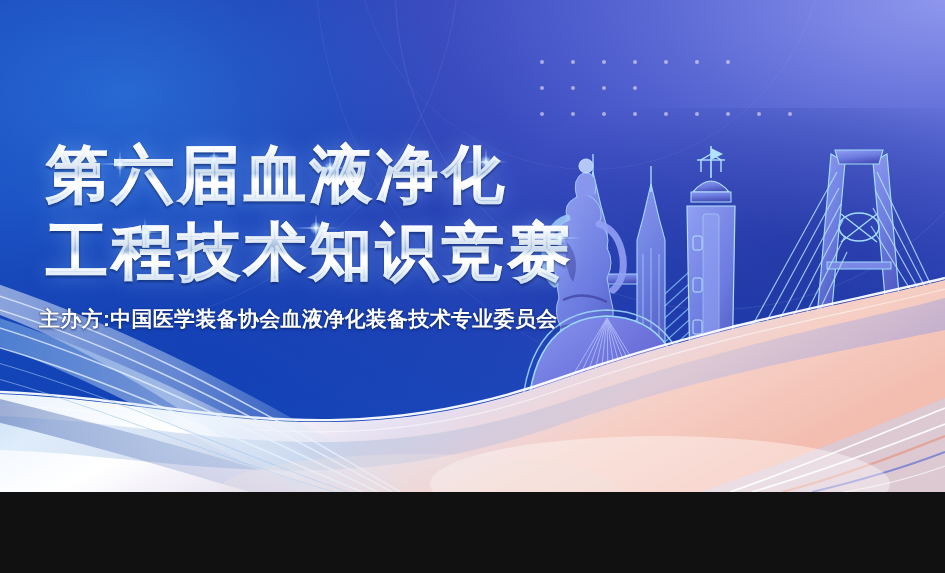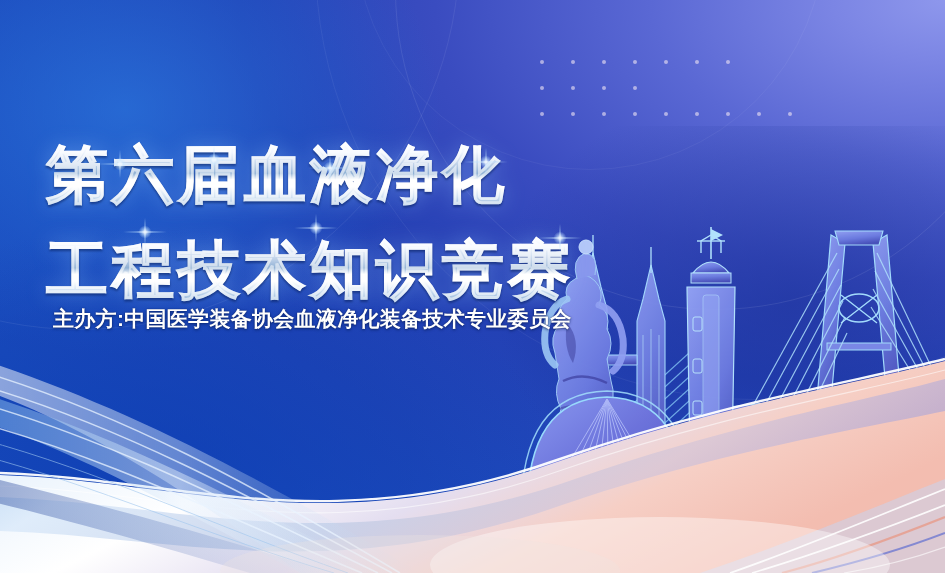--- a/index.html
+++ b/index.html
@@ -1,20 +1,20 @@
 <!DOCTYPE html>
 <html><head>
 <meta charset="utf-8">
 <style>
   html,body{margin:0;padding:0;background:#111;}
   *{box-sizing:border-box;}
 
   .banner{
     position:relative;
-    width:945px;height:573px;
+    width:945px;height:492px;
     overflow:hidden;
     font-family:"Liberation Sans","DejaVu Sans",sans-serif;
     background:#1a57c6;
   }
 
   
   .bg-base{
     position:absolute;inset:0;
     background:
       radial-gradient(120% 110% at 100% 0%, #8e97ec 0%, #7b85e4 10%, #5a68d4 26%, #3a4cc0 45%, #2440b4 62%, #1a4ec0 100%),
@@ -76,37 +76,37 @@
         #cfe0f2 80%,
         #8fb2d8 94%,
         #6f9ccb 100%);
     -webkit-background-clip:text;
     background-clip:text;
     color:transparent;
     -webkit-text-stroke:1px rgba(255,255,255,.55);
     filter:drop-shadow(0 2px 1px rgba(5,30,90,.55)) drop-shadow(0 0 10px rgba(150,200,255,.35));
     white-space:nowrap;
   }
-  .title-line.l2{margin-top:24px;text-align:center;}
+  .title-line.l2{margin-top:6px;text-align:center;}
 
   .sparkle{position:absolute;pointer-events:none;}
   .sparkle::before,.sparkle::after{
     content:"";position:absolute;left:50%;top:50%;
     transform:translate(-50%,-50%);
     background:radial-gradient(closest-side,rgba(255,255,255,.95),rgba(190,225,255,.35),rgba(190,225,255,0));
   }
   .sparkle::before{width:46px;height:3px;}
   .sparkle::after{width:3px;height:30px;}
   .sparkle .core{
     position:absolute;left:50%;top:50%;width:13px;height:13px;
     transform:translate(-50%,-50%);border-radius:50%;
     background:radial-gradient(closest-side,rgba(255,255,255,1),rgba(200,230,255,.55),rgba(200,230,255,0));
   }
 
-  .subblock{position:absolute;left:53px;top:303px;}
+  .subblock{position:absolute;left:39px;top:303px;}
   .sub-line{
     font-size:21px;
     font-weight:700;
     color:#ffffff;
     letter-spacing:.3px;
     line-height:1.48;
     margin:0;
     text-shadow:0 1px 3px rgba(6,28,86,.75), 0 0 1px rgba(6,28,86,.9);
     white-space:nowrap;
   }

